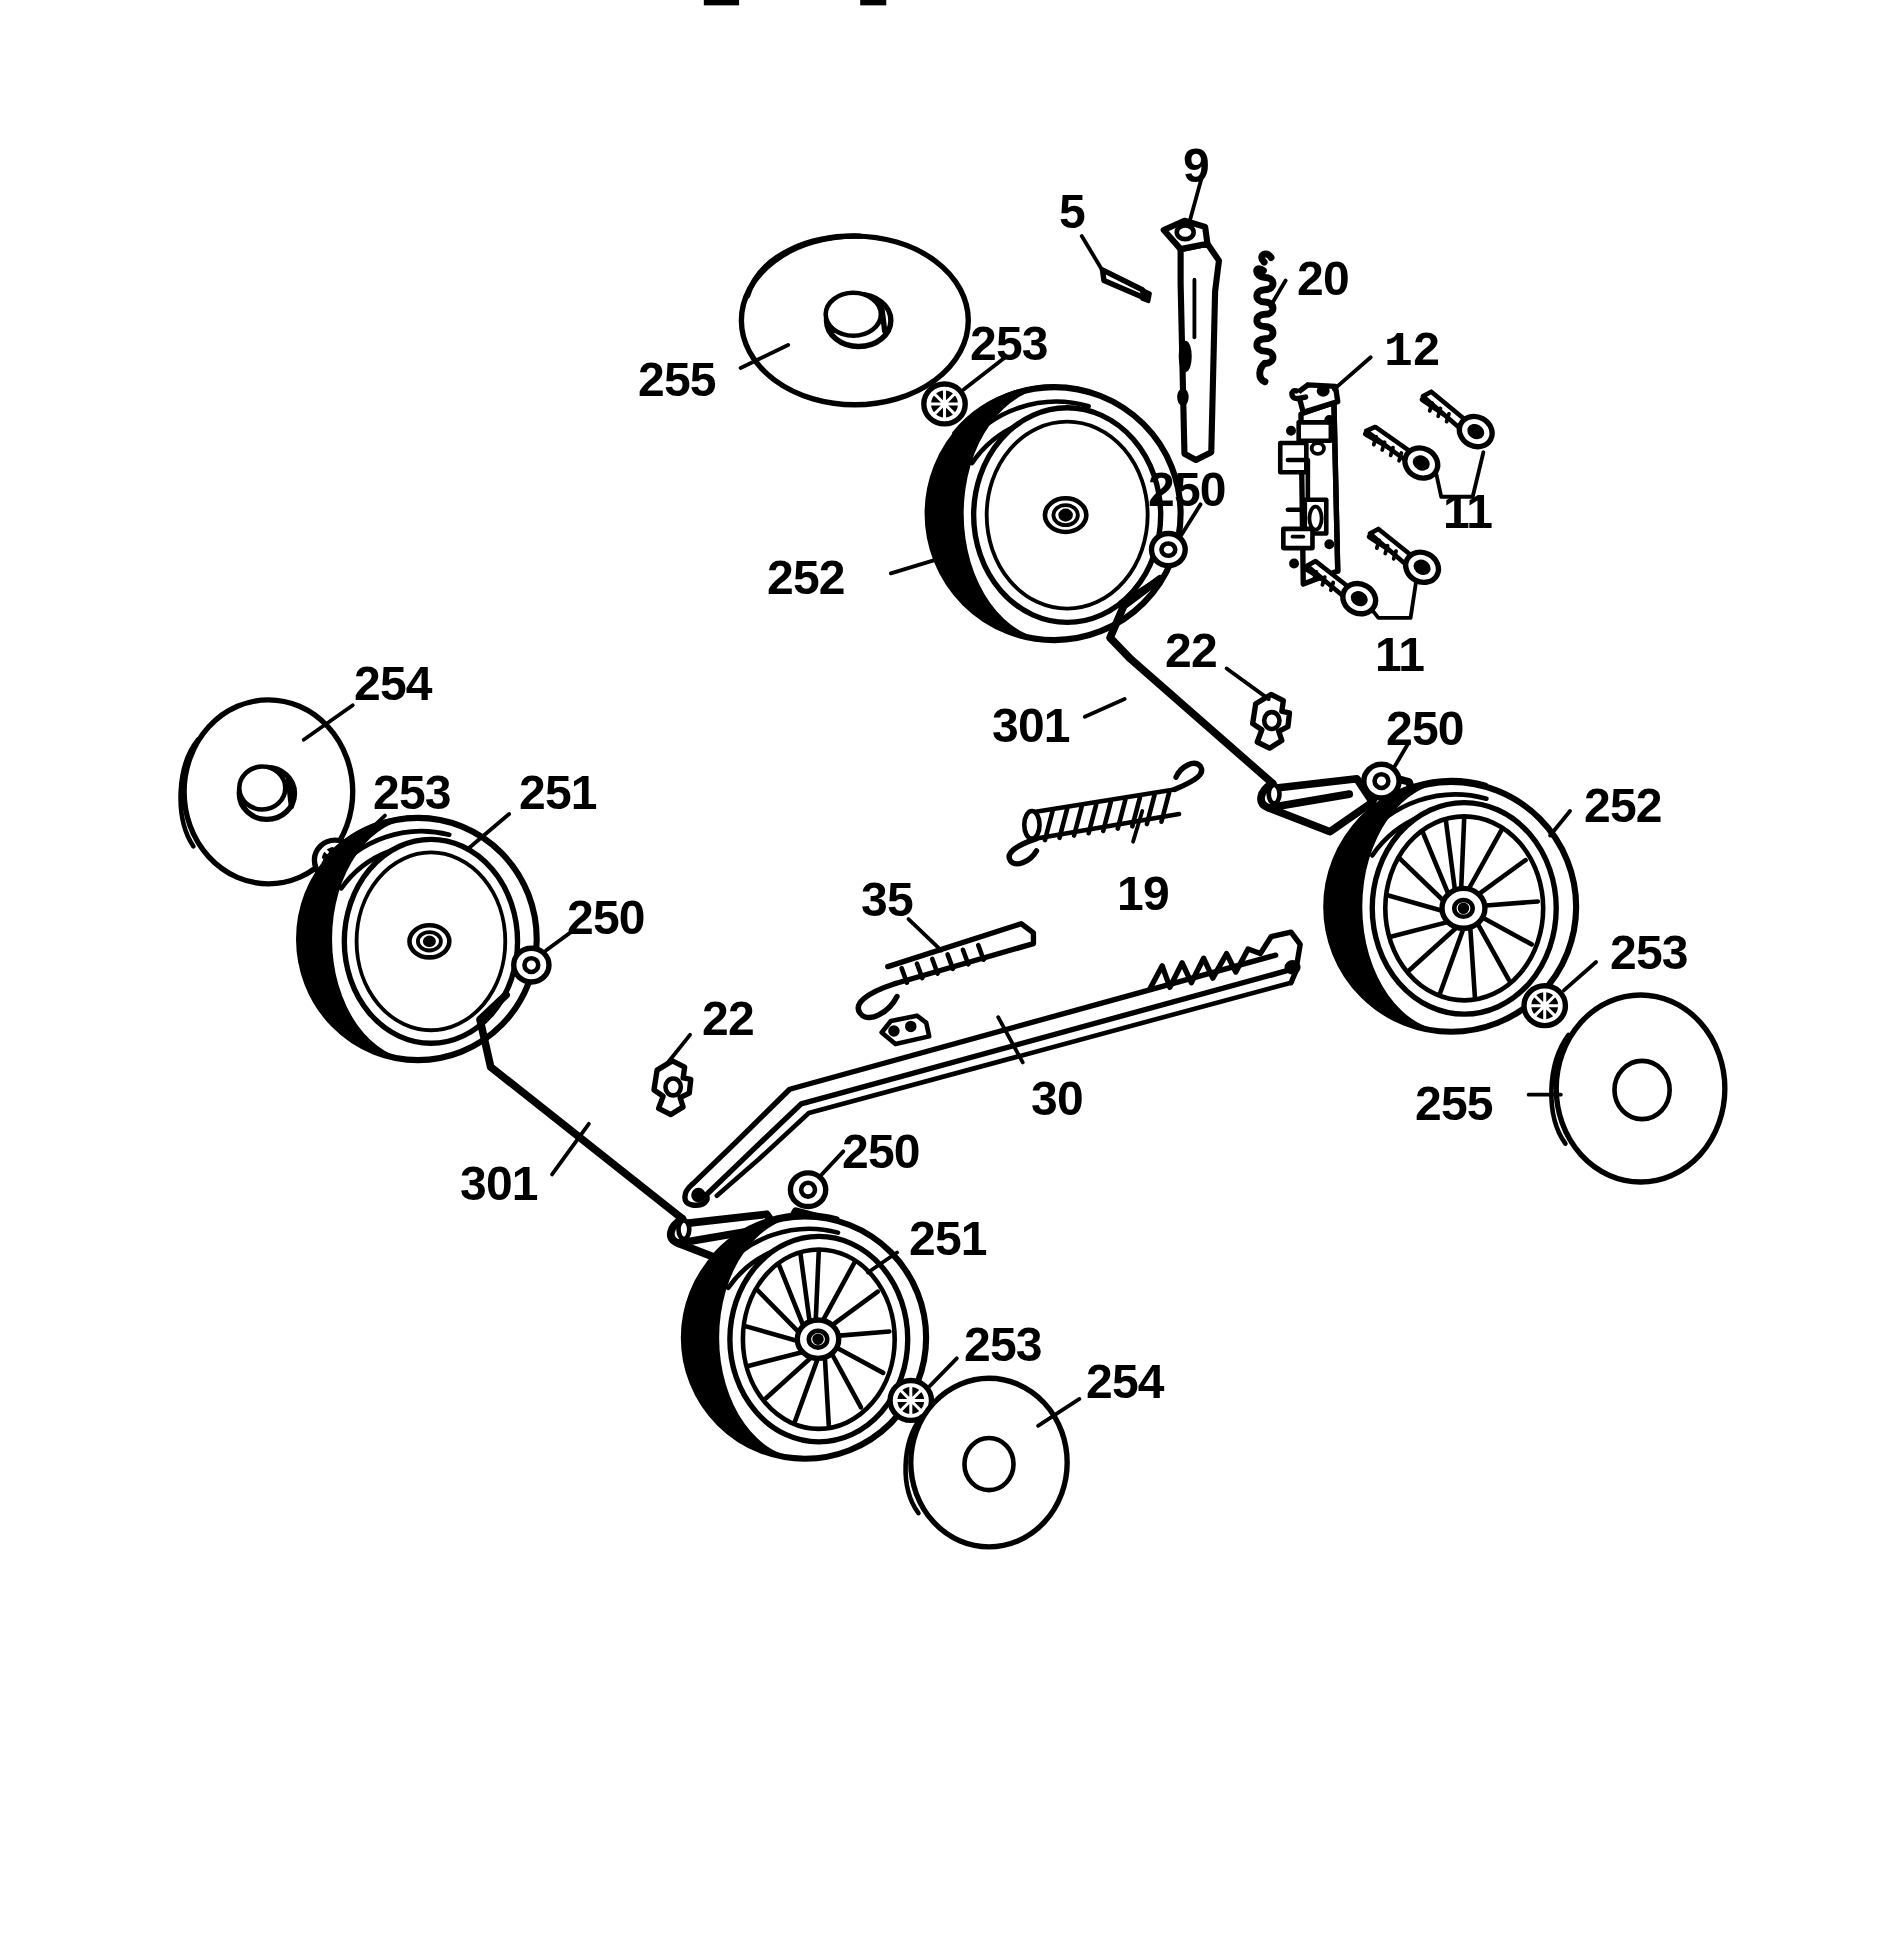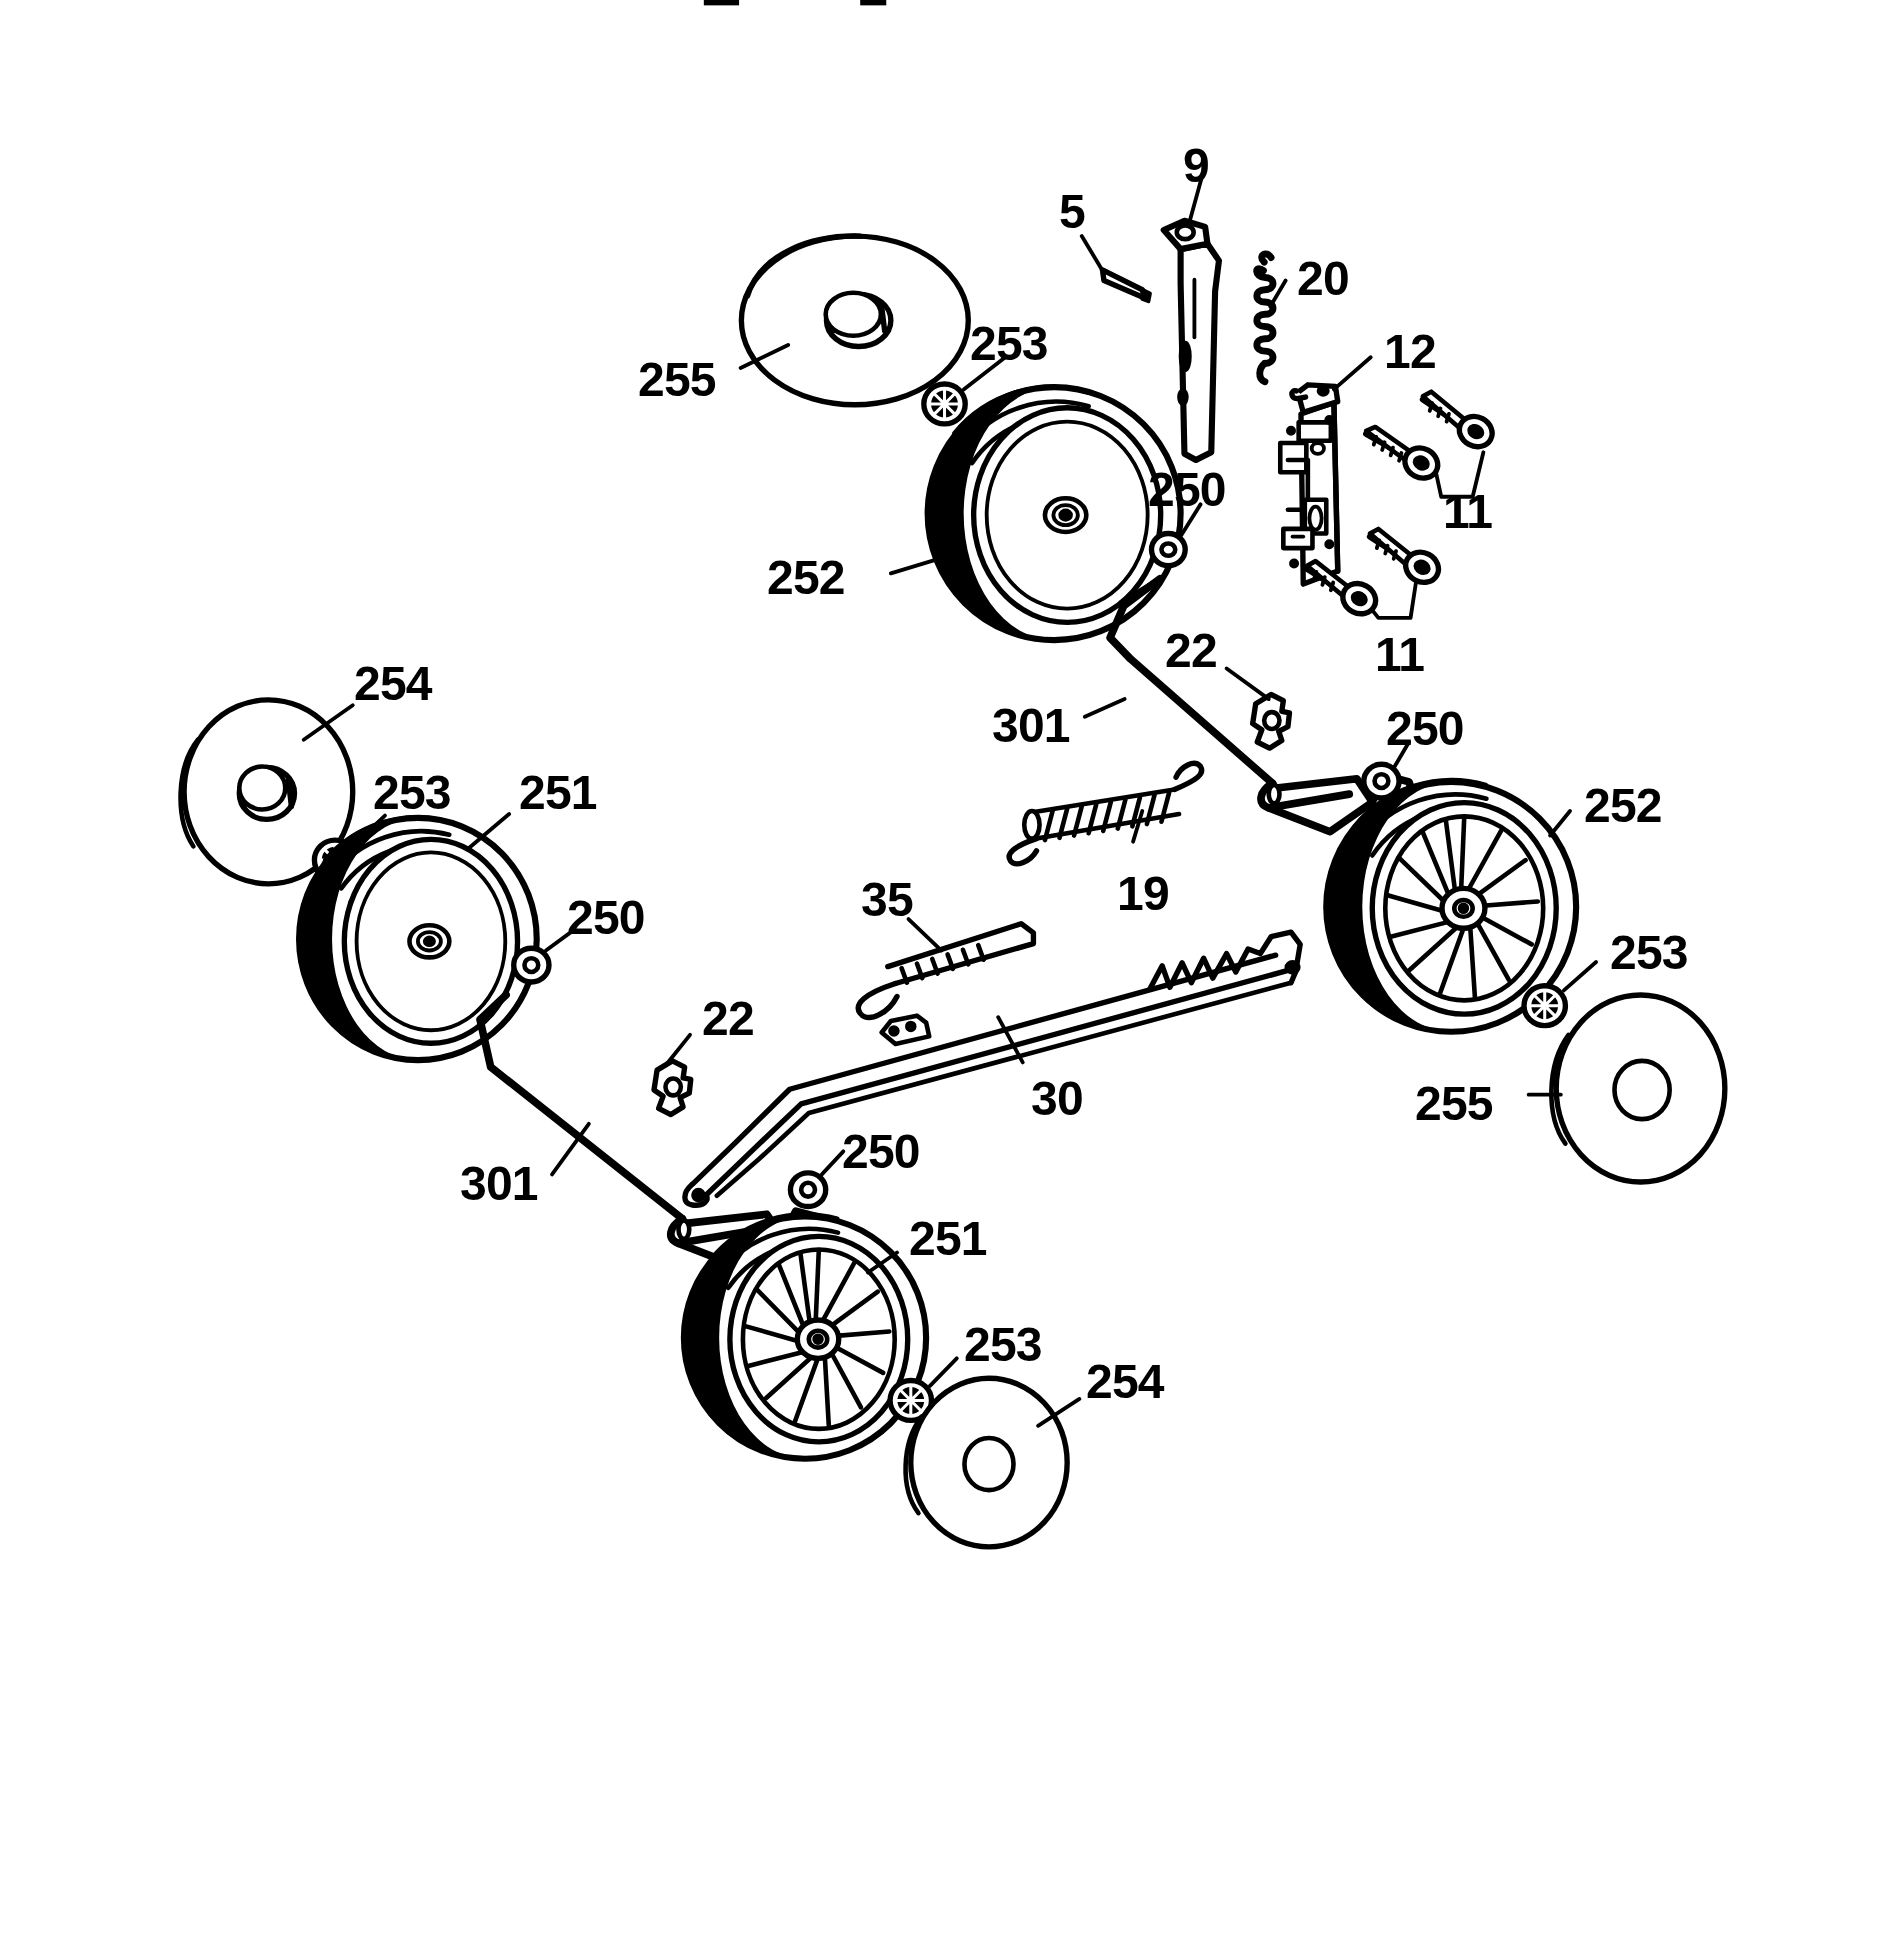--- a/index.html
+++ b/index.html
@@ -390,21 +390,21 @@
         <rect x="918" y="0" width="46" height="7"></rect>
         <rect x="1122" y="0" width="34" height="7"></rect>
       </g>
 
     </g>
   </svg>
 
   <div class="callout" style="left:1183px; top:142px;">9</div>
   <div class="callout" style="left:1059px; top:188px;">5</div>
   <div class="callout" style="left:1297px; top:255px;">20</div>
-  <div class="callout" style="left:1384px; top:328px;">12</div>
+  <div class="callout" style="left:1384px; top:328px;font-family:Liberation Mono, monospace;">12</div>
   <div class="callout" style="left:638px;  top:356px;">255</div>
   <div class="callout" style="left:970px; top:320px;">253</div>
   <div class="callout" style="left:1443px; top:488px;">11</div>
   <div class="callout" style="left:1148px; top:466px;">250</div>
   <div class="callout" style="left:767px; top:554px;">252</div>
   <div class="callout" style="left:1375px; top:631px;">11</div>
   <div class="callout" style="left:1165px; top:627px;">22</div>
   <div class="callout" style="left:992px; top:702px;">301</div>
   <div class="callout" style="left:1386px; top:705px;">250</div>
   <div class="callout" style="left:354px;  top:660px;">254</div>

